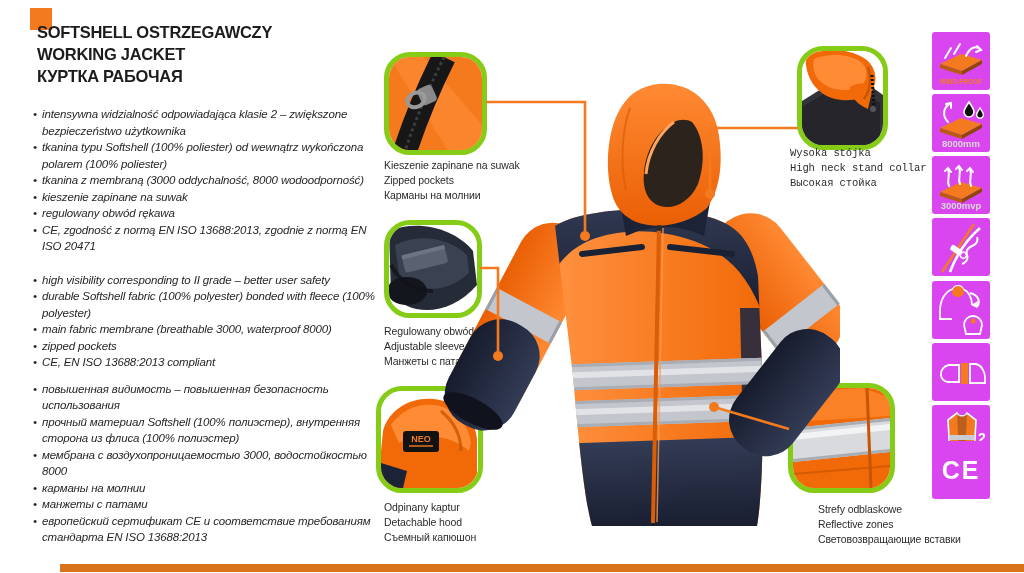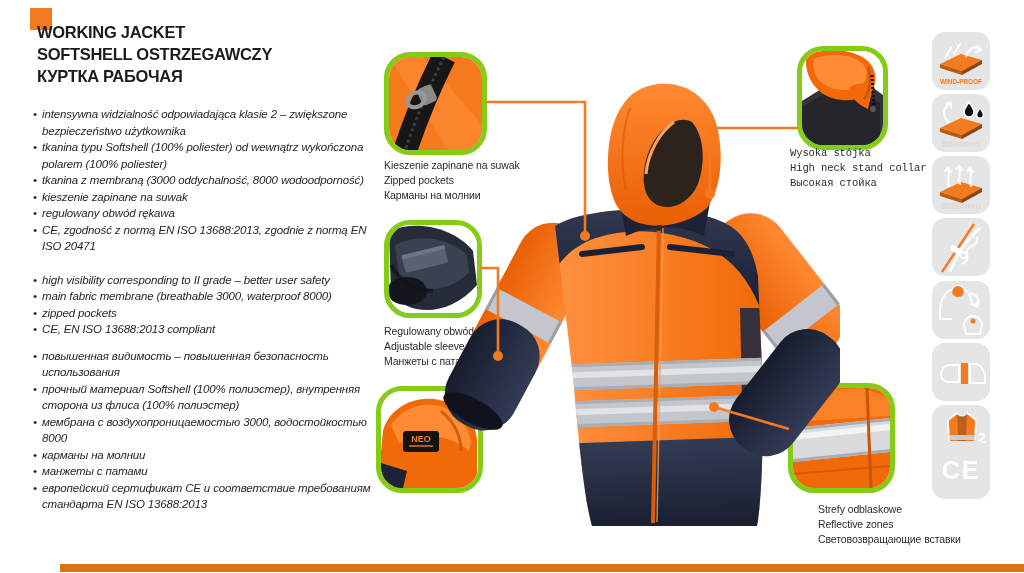--- a/index.html
+++ b/index.html
@@ -23,47 +23,48 @@
   .callout{position:absolute;border:5px solid #84cc16;border-radius:26px;background:#fff;
            overflow:hidden;box-sizing:border-box;}
   .callout svg{display:block;width:100%;height:100%;}
   
   .clabel{position:absolute;font-size:10.5px;line-height:15px;letter-spacing:-0.1px;color:#2b2b2b;white-space:nowrap;}
   
   .connectors{position:absolute;left:0;top:0;width:1024px;height:573px;pointer-events:none;z-index:6;}
   
   .jacket{position:absolute;left:430px;top:78px;width:410px;height:460px;z-index:2;}
   
-  .ficon{position:absolute;left:932px;width:58px;height:58px;background:#e5e5e5;border-radius:13px;}
+  .ficon{position:absolute;left:932px;width:58px;height:58px;background:#d946ef;border-radius:3px;}
   .ficon svg{display:block;width:58px;height:58px;}
 </style>
 </head>
 <body>
 
 <div class="page">
 
   <div class="brand-square"></div>
 
   <div class="title">
+    <div>SOFTSHELL OSTRZEGAWCZY</div>
     <div>WORKING JACKET</div>
-    <div>SOFTSHELL OSTRZEGAWCZY</div>
     <div>КУРТКА РАБОЧАЯ</div>
   </div>
 
   <div class="desc">
     <ul class="gap1">
       <li>intensywna widzialność odpowiadająca klasie 2 – zwiększone bezpieczeństwo użytkownika</li>
       <li>tkanina typu Softshell (100% poliester) od wewnątrz wykończona polarem (100% poliester)</li>
       <li>tkanina z membraną (3000 oddychalność, 8000 wodoodporność)</li>
       <li>kieszenie zapinane na suwak</li>
       <li>regulowany obwód rękawa</li>
       <li>CE, zgodność z normą EN ISO 13688:2013, zgodnie z normą EN ISO 20471</li>
     </ul>
     <ul class="gap2">
       <li>high visibility corresponding to II grade – better user safety</li>
+      <li>durable Softshell fabric (100% polyester) bonded with fleece (100% polyester)</li>
       <li>main fabric membrane (breathable 3000, waterproof 8000)</li>
       <li>zipped pockets</li>
       <li>CE, EN ISO 13688:2013 compliant</li>
     </ul>
     <ul>
       <li>повышенная видимость – повышенная безопасность использования</li>
       <li>прочный материал Softshell (100% полиэстер), внутренняя сторона из флиса (100% полиэстер)</li>
       <li>мембрана с воздухопроницаемостью 3000, водостойкостью 8000</li>
       <li>карманы на молнии</li>
       <li>манжеты с патами</li>
@@ -187,20 +188,25 @@
       <rect x="0" y="0" width="97" height="97" fill="#ffffff"></rect>
       <path d="M2,40 C8,18 30,6 52,8 C76,10 94,26 96,48 L96,97 L0,97 L0,60 Z" fill="#f26a08"></path>
       <path d="M10,34 C22,16 44,10 62,16 C78,22 88,36 90,52 L88,60 C70,44 40,40 18,52 Z" fill="#ff8c35"></path>
       <path d="M0,72 L26,80 L22,97 L0,97 Z" fill="#1d2336"></path>
       <path d="M60,20 C72,30 80,44 80,60" stroke="#c75503" stroke-width="3" fill="none" opacity="0.8"></path>
       <rect x="22" y="40" width="36" height="21" rx="3" fill="#121212"></rect>
       <text x="40" y="51" text-anchor="middle" font-size="9" font-weight="bold" fill="#f47a20" font-family="Liberation Sans, sans-serif">NEO</text>
       <rect x="28" y="54" width="24" height="2" fill="#f47a20" opacity="0.7"></rect>
     </svg>
   </div>
+  <div class="clabel" style="left:384px;top:500px;">
+    <div>Odpinany kaptur</div>
+    <div>Detachable hood</div>
+    <div>Съемный капюшон</div>
+  </div>
 
   <div class="callout" style="left:797px;top:46px;width:91px;height:104px;">
     <svg viewBox="0 0 81 94">
       <rect x="0" y="0" width="81" height="94" fill="#ffffff"></rect>
       <path d="M0,50 L48,20 L81,44 L81,94 L0,94 Z" fill="#33333a"></path>
       <path d="M0,56 L44,30 L78,52 L78,94 L0,94 Z" fill="#25252b"></path>
       <path d="M4,2 C24,-4 52,-2 66,10 C74,18 76,30 70,40 C58,52 34,52 20,42 C8,34 2,18 4,2 Z" fill="#f26a08"></path>
       <path d="M12,8 C26,2 48,2 60,12 C66,18 66,28 60,34 C48,42 28,40 18,30 C12,24 10,16 12,8 Z" fill="#ff8c35"></path>
       <path d="M48,36 C58,30 66,32 70,40 L66,58 C56,54 48,46 48,36 Z" fill="#f26a08"></path>
       <path d="M66,16 C70,28 68,40 62,48" stroke="#c75503" stroke-width="2.5" fill="none"></path>

